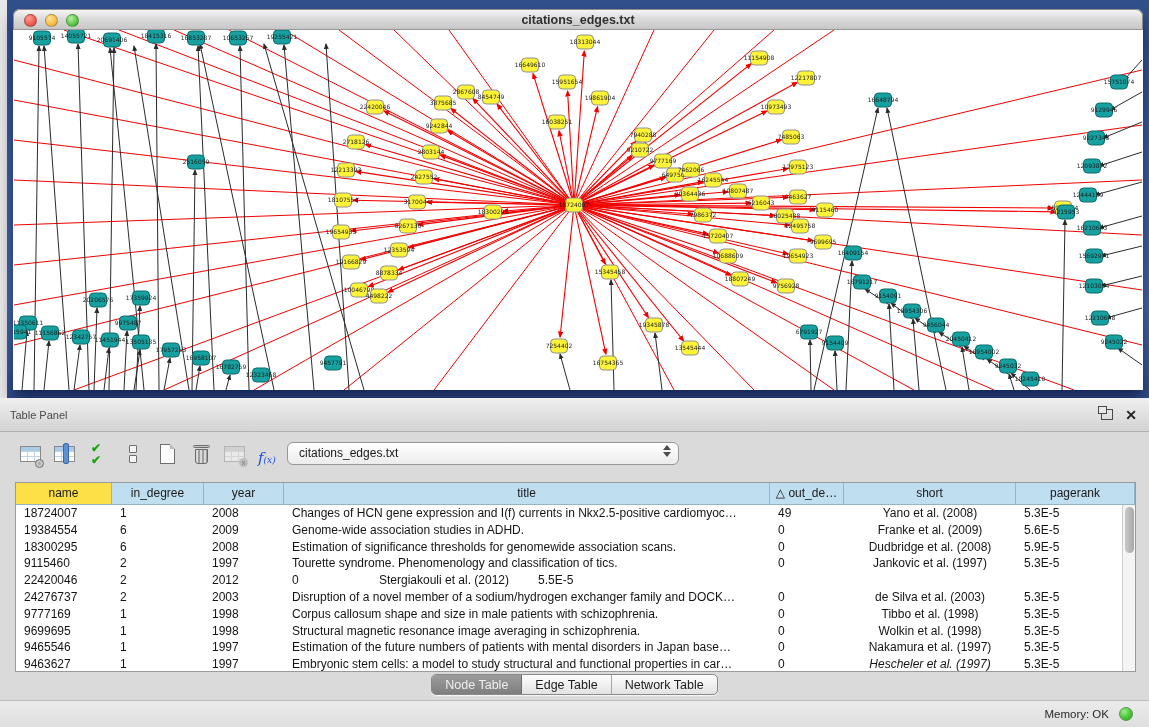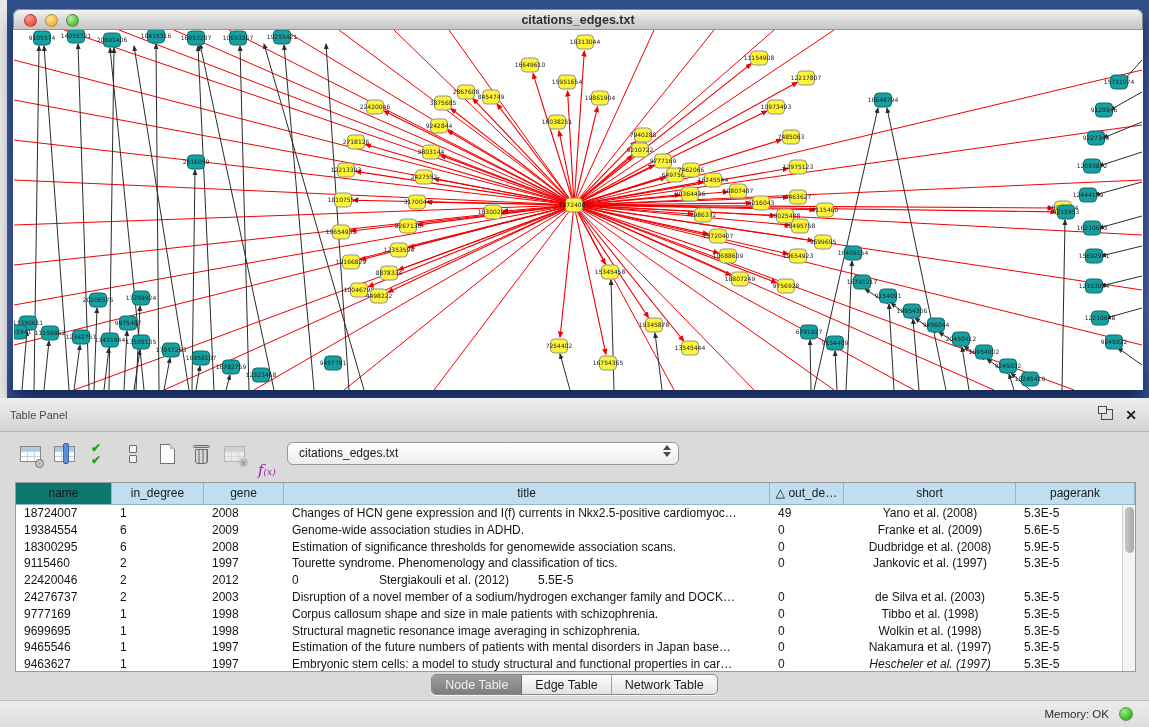--- a/index.html
+++ b/index.html
@@ -67,21 +67,21 @@
   .checks { position:absolute; left:5px; top:1px; color:#1ca412; font-size:12px; font-weight:bold; line-height:12px; }
   .sq { position:absolute; left:9px; width:8px; height:8px; border:1.5px solid #6e6e6e; background:#f4f4f4; border-radius:1px; }
   .sq.a { top:4px; } .sq.b { top:14px; }
   .doc { position:absolute; left:6px; top:3px; width:15px; height:20px; background:#fcfcfc; border:1px solid #707070; }
   .doc:after { content:""; position:absolute; right:-1px; top:-1px; width:0; height:0; border-left:5px solid #b9b9b9; border-top:5px solid #dadada; }
   .trash-lid { position:absolute; left:5px; top:4px; width:17px; height:3px; background:linear-gradient(#efefef,#9f9f9f); border:1px solid #6c6c6c; border-radius:2px; }
   .trash-body { position:absolute; left:7px; top:8px; width:13px; height:15px; border:1px solid #6c6c6c; border-radius:0 0 3px 3px;
     background:repeating-linear-gradient(90deg,#d9d9d9 0 2px,#9e9e9e 2px 4px); }
   .disabled-tbl { opacity:.45; filter:grayscale(1); }
   .xbadge { position:absolute; right:1px; bottom:1px; width:9px; height:9px; border-radius:50%; background:#bdbdbd; color:#7c7c7c; font-size:8px; line-height:9px; text-align:center; }
-  .fxico { position:absolute; left:2px; top:20px; font-family:"DejaVu Serif", serif; font-style:italic; color:#a21caf; font-size:15px; }
+  .fxico { position:absolute; left:2px; top:8px; font-family:"DejaVu Serif", serif; font-style:italic; color:#1d4ed8; font-size:15px; }
   .fxico small { font-size:9px; font-style:italic; }
 
   .combo {
     position:absolute; left:287px; top:9px; width:392px; height:23px;
     border:1px solid #979797; border-radius:6px;
     background:linear-gradient(#ffffff,#ececec);
     font-size:12px; color:#1a1a1a; line-height:21px; padding-left:11px;
   }
   .combo .stepper { position:absolute; right:7px; top:2px; display:flex; flex-direction:column; align-items:center; }
   .combo .stepper i { width:0; height:0; border-left:4px solid transparent; border-right:4px solid transparent; display:block; }
@@ -91,21 +91,21 @@
   .tablewrap {
     position:absolute; left:15px; top:84px; width:1121px; height:190px;
     background:#fff; border:1px solid #9a9a9a; overflow:hidden;
   }
   .thead { display:flex; height:22px; }
   .th {
     background:#bfdeef; border-right:1px solid #95b4c4; border-bottom:1px solid #95b4c4;
     font-size:12px; color:#1a1a1a; text-align:center; line-height:21px;
     overflow:hidden; white-space:nowrap; flex-shrink:0;
   }
-  .th.gray { background:#0f766e; }
+  .th.gray { background:#fde047; }
   .tbody { position:absolute; left:0; top:22px; right:13px; bottom:0; overflow:hidden; }
   .tr { display:flex; height:16.8px; }
   .td { font-size:12px; color:#141414; line-height:16.6px; padding-left:8px; white-space:nowrap; overflow:hidden; flex-shrink:0; }
   .td.center { text-align:center; padding-left:0; }
   .vscroll { position:absolute; right:0; top:22px; bottom:0; width:13px; background:#f4f4f4; border-left:1px solid #cfcfcf; }
   .vthumb { position:absolute; left:1.5px; top:2px; width:9px; height:46px; border-radius:5px; background:linear-gradient(90deg,#c9c9c9,#a8a8a8); }
 
   .tabsbar { position:absolute; left:0; top:276px; width:100%; display:flex; justify-content:center; }
   .seg { display:flex; height:21px; border:1px solid #8a8a8a; border-radius:5px; overflow:hidden;
     background:linear-gradient(#fefefe,#e2e2e2); box-shadow:0 1px 1px rgba(255,255,255,.8); }
@@ -746,21 +746,21 @@
           <i class="up"></i>
           <i class="down"></i>
         </span>
     </div>
   </div>
 
   <div class="tablewrap">
     <div class="thead" id="thead">
         <div class="th gray" style="width: 96px;">name</div>
         <div class="th" style="width: 92px;">in_degree</div>
-        <div class="th" style="width: 80px;">gene</div>
+        <div class="th" style="width: 80px;">year</div>
         <div class="th" style="width: 486px;">title</div>
         <div class="th" style="width: 74px;">△ out_de…</div>
         <div class="th" style="width: 172px;">short</div>
         <div class="th" style="width: 100px; flex: 1 0 100px;">pagerank</div>
       </div>
     <div class="tbody" id="tbody">
         <div class="tr">
           <div class="td" style="width: 96px;">18724007</div>
           <div class="td" style="width: 92px;">1</div>
           <div class="td" style="width: 80px;">2008</div>

